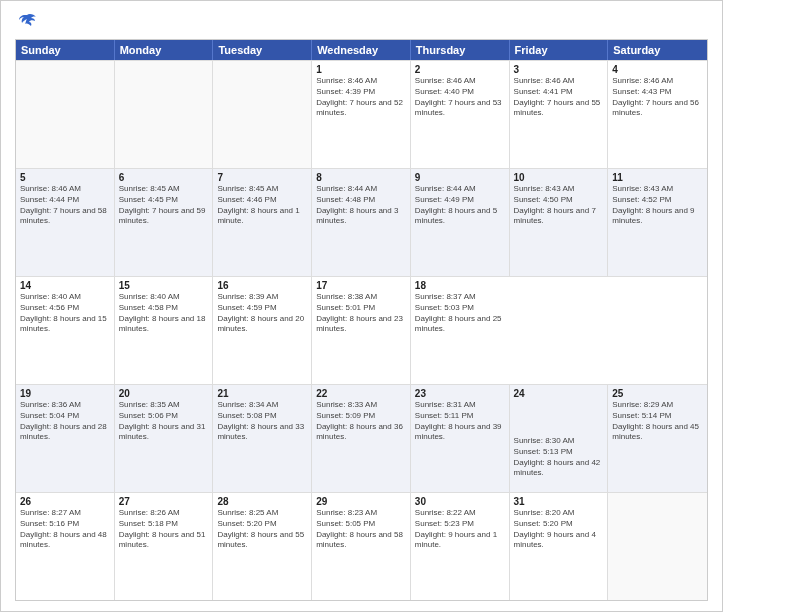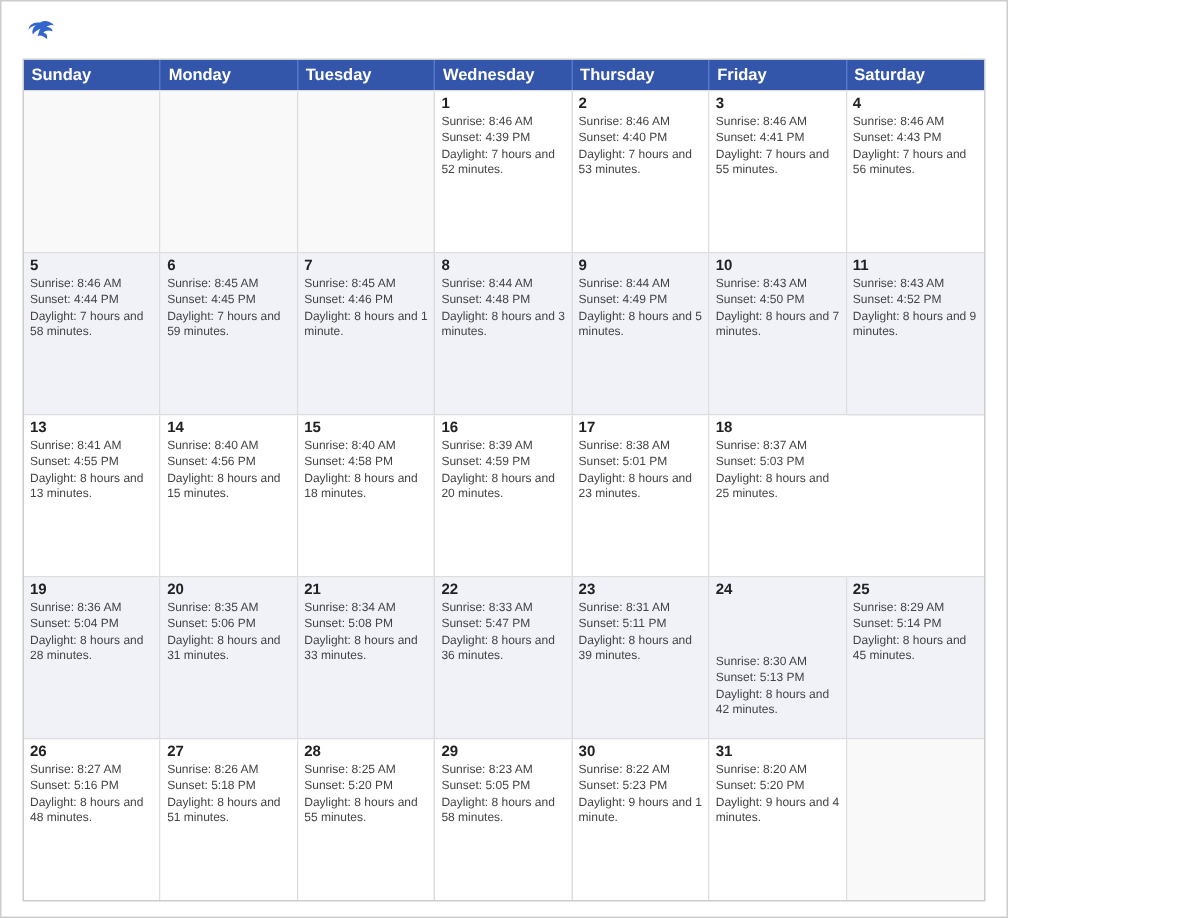--- a/index.html
+++ b/index.html
@@ -4,21 +4,21 @@
   <style>
     * { margin: 0; padding: 0; box-sizing: border-box; }
     body {
       font-family: Arial, sans-serif;
       background: #fff;
       width: 792px;
       height: 612px;
       overflow: hidden;
     }
     .page {
-      width: 672px;
+      width: 723px;
       height: 612px;
       background: #fff;
       border: 1px solid #ccc;
       display: flex;
       flex-direction: column;
       padding: 12px 14px 10px 14px;
     }
     .header {
       display: flex;
       justify-content: space-between;
@@ -214,26 +214,20 @@
           </div>
           <div class="cal-cell alt-row">
             <div class="day-num">11</div>
             <div class="cell-text" style="white-space: pre-line;">Sunrise: 8:43 AM
 Sunset: 4:52 PM
 Daylight: 8 hours and 9 minutes.</div>
           </div>
         </div>
         <div class="cal-row">
           <div class="cal-cell">
-            <div class="day-num">13</div>
-            <div class="cell-text" style="white-space: pre-line;">Sunrise: 8:41 AM
-Sunset: 4:55 PM
-Daylight: 8 hours and 13 minutes.</div>
-          </div>
-          <div class="cal-cell">
             <div class="day-num">14</div>
             <div class="cell-text" style="white-space: pre-line;">Sunrise: 8:40 AM
 Sunset: 4:56 PM
 Daylight: 8 hours and 15 minutes.</div>
           </div>
           <div class="cal-cell">
             <div class="day-num">15</div>
             <div class="cell-text" style="white-space: pre-line;">Sunrise: 8:40 AM
 Sunset: 4:58 PM
 Daylight: 8 hours and 18 minutes.</div>
@@ -272,21 +266,21 @@
           </div>
           <div class="cal-cell alt-row">
             <div class="day-num">21</div>
             <div class="cell-text" style="white-space: pre-line;">Sunrise: 8:34 AM
 Sunset: 5:08 PM
 Daylight: 8 hours and 33 minutes.</div>
           </div>
           <div class="cal-cell alt-row">
             <div class="day-num">22</div>
             <div class="cell-text" style="white-space: pre-line;">Sunrise: 8:33 AM
-Sunset: 5:47 PM
+Sunset: 5:09 PM
 Daylight: 8 hours and 36 minutes.</div>
           </div>
           <div class="cal-cell alt-row">
             <div class="day-num">23</div>
             <div class="cell-text" style="white-space: pre-line;">Sunrise: 8:31 AM
 Sunset: 5:11 PM
 Daylight: 8 hours and 39 minutes.</div>
           </div>
           <div class="cal-cell alt-row">
             <div class="day-num">24</div>

